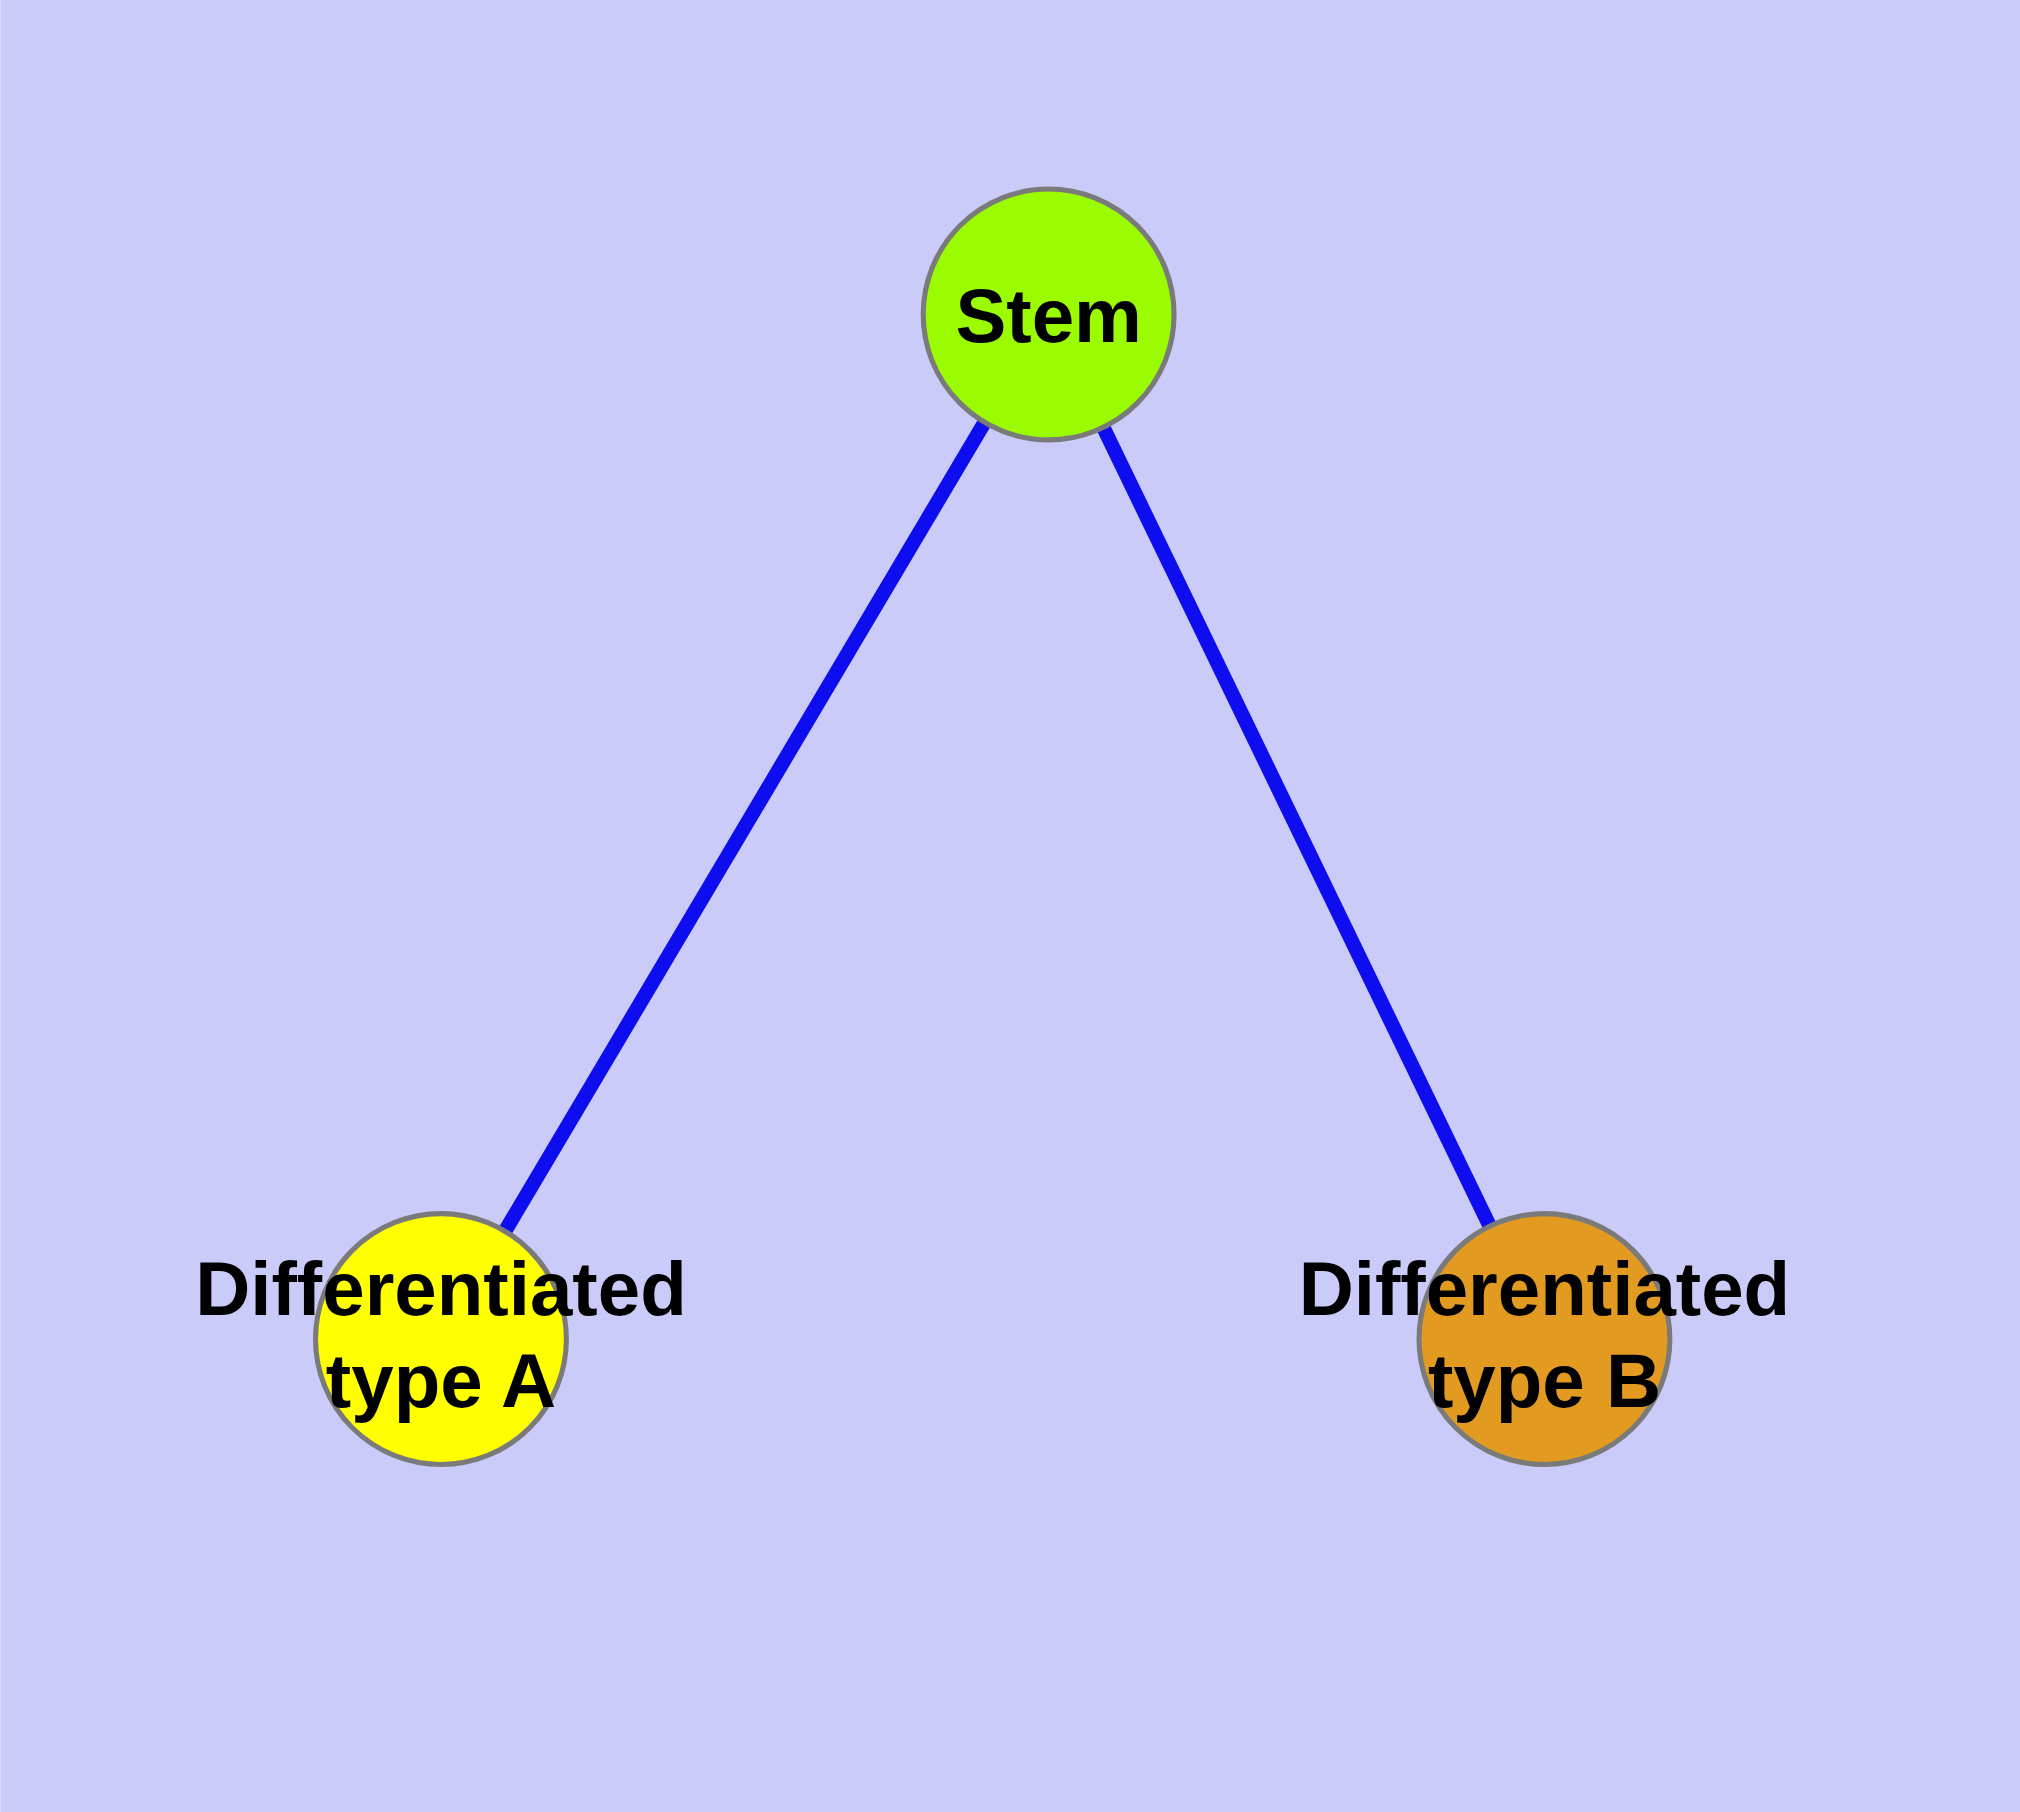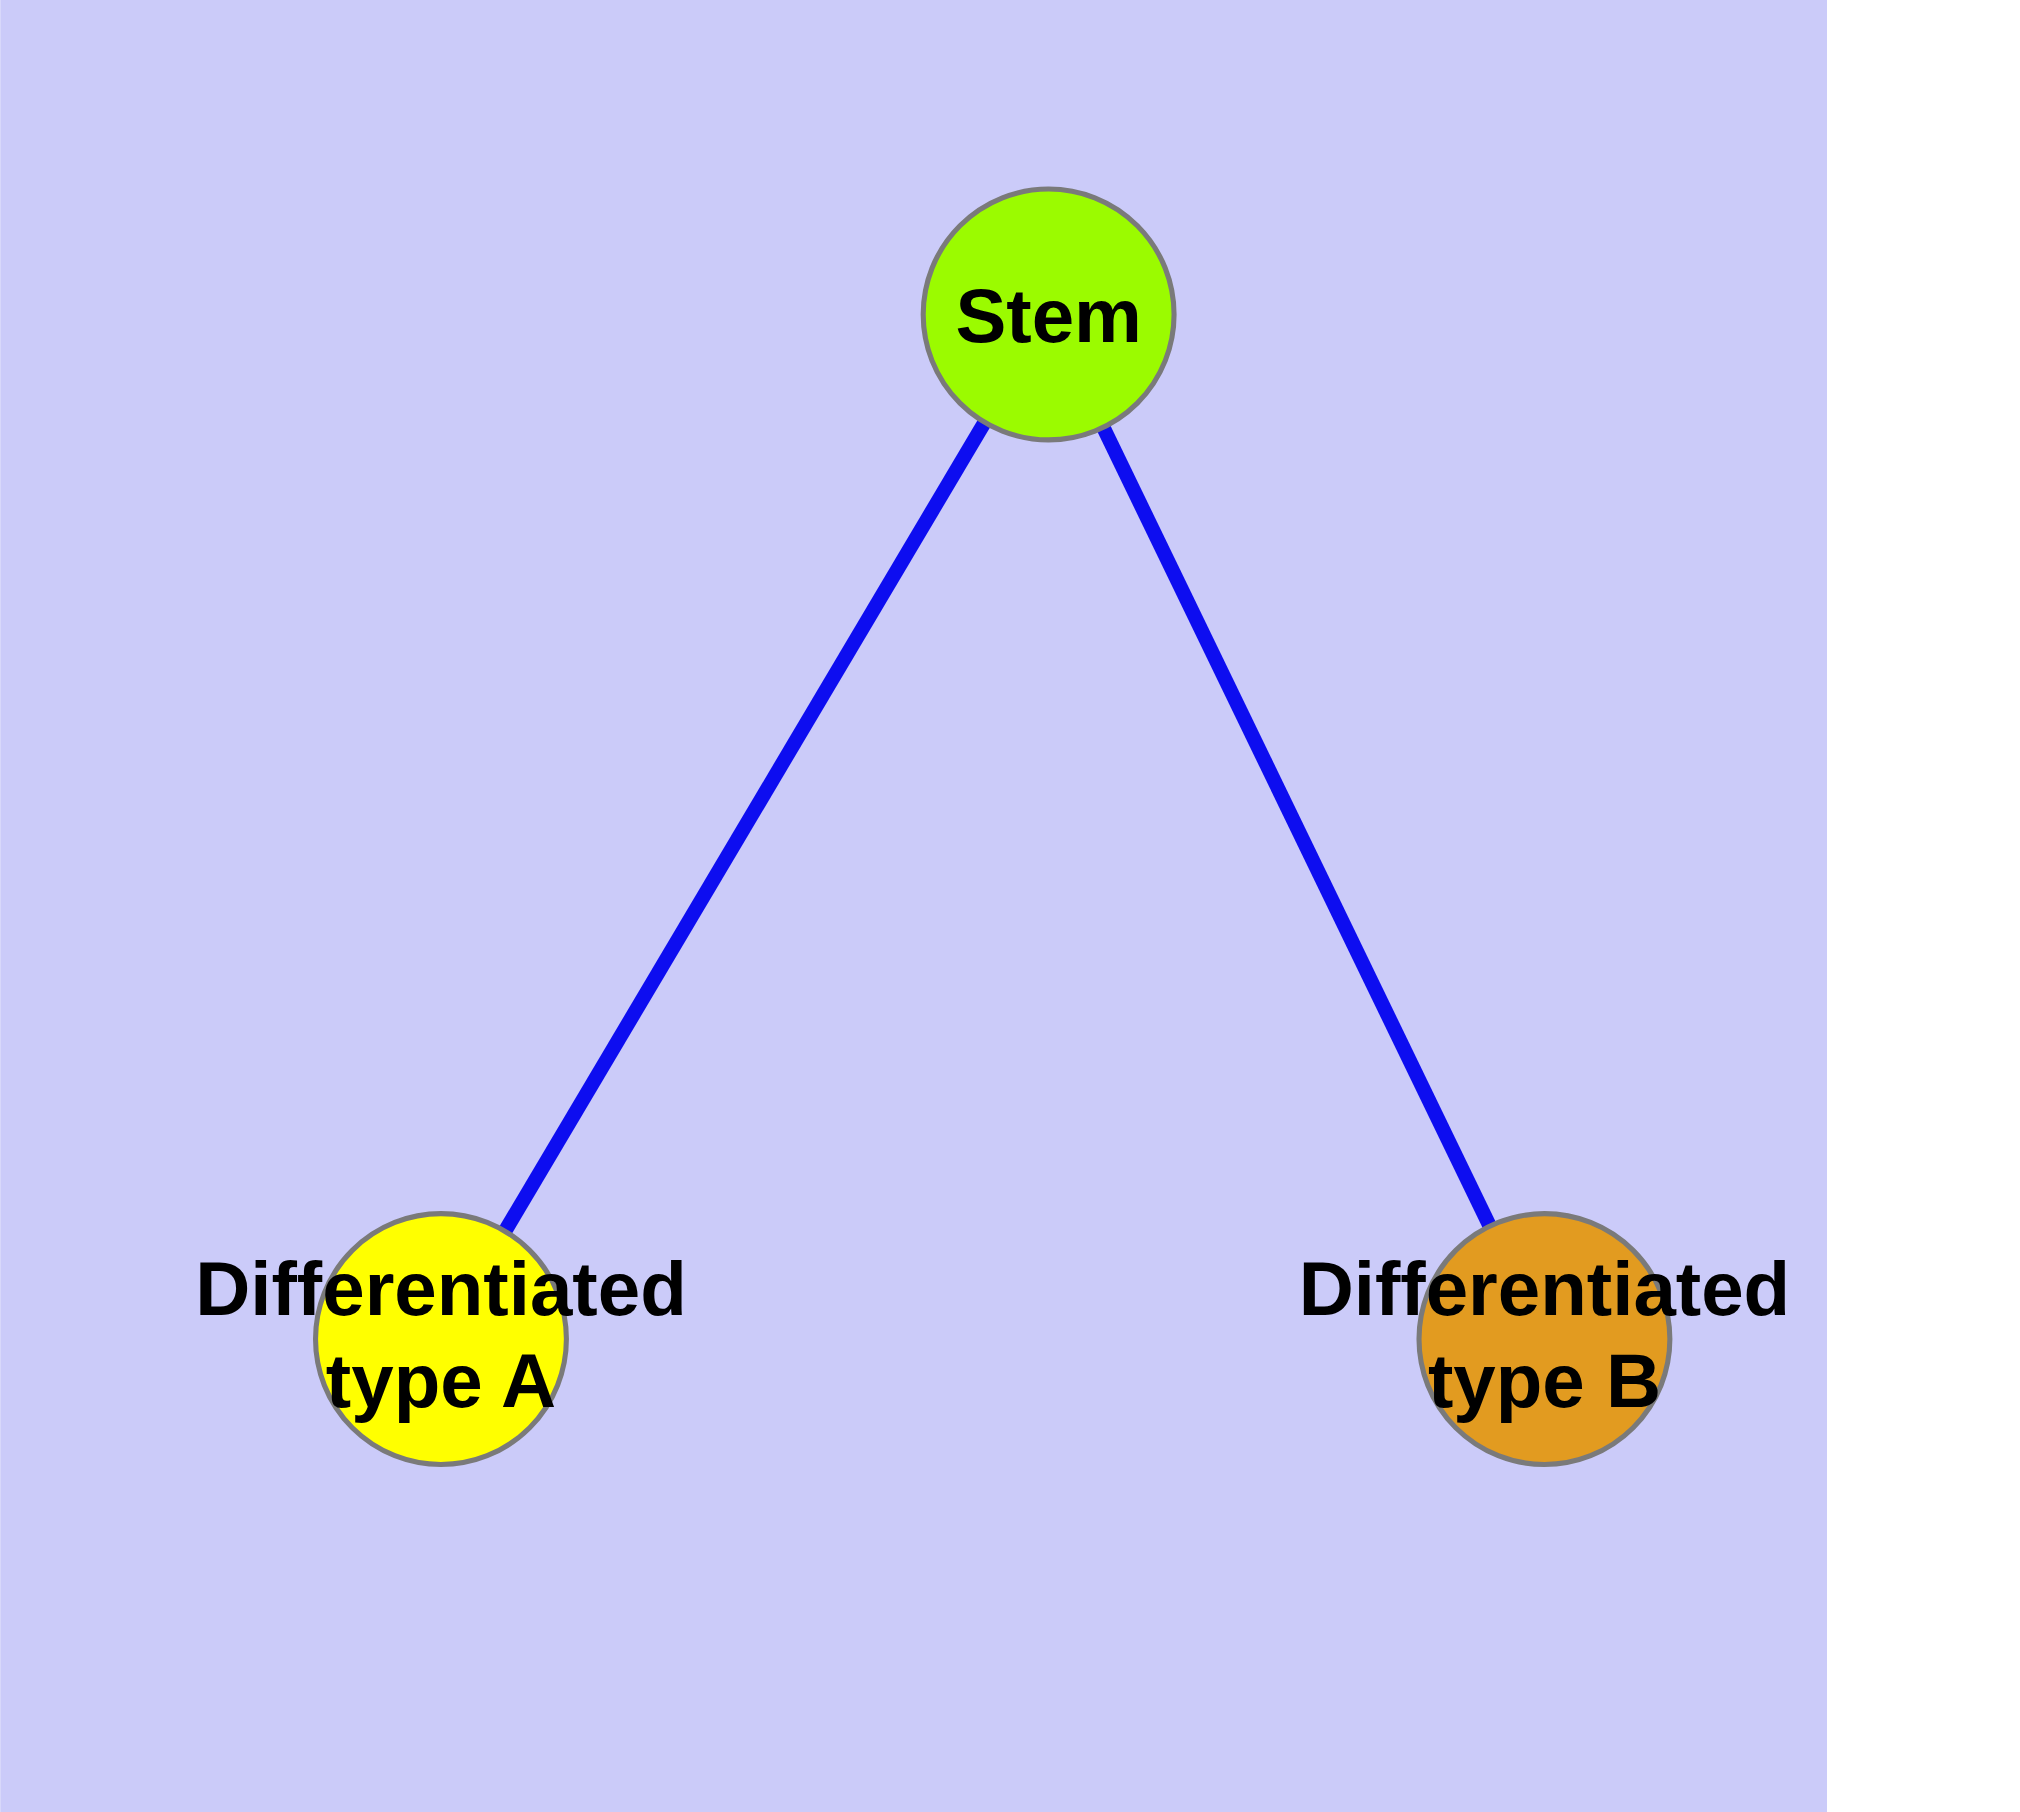--- a/index.html
+++ b/index.html
@@ -1,21 +1,21 @@
 <!DOCTYPE html>
 <html style="font-size:13.6px"><head>
 <meta charset="utf-8">
 <style>
   html, body {
     margin: 0;
     padding: 0;
   }
   .stage {
     position: relative;
-    width: 1827px;
+    width: 2020px;
     height: 1812px;
     overflow: hidden;
   }
   svg {
     display: block;
   }
   .edge {
     stroke-width: 17px;
     stroke-linecap: butt;
   }

